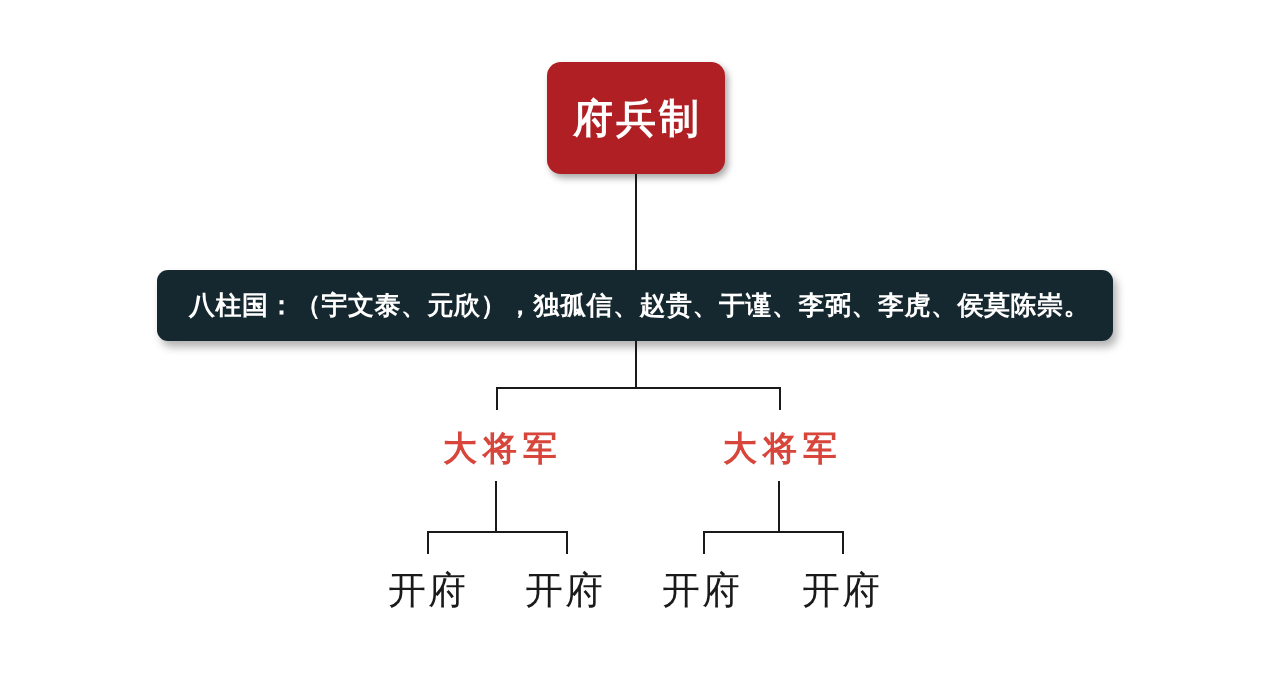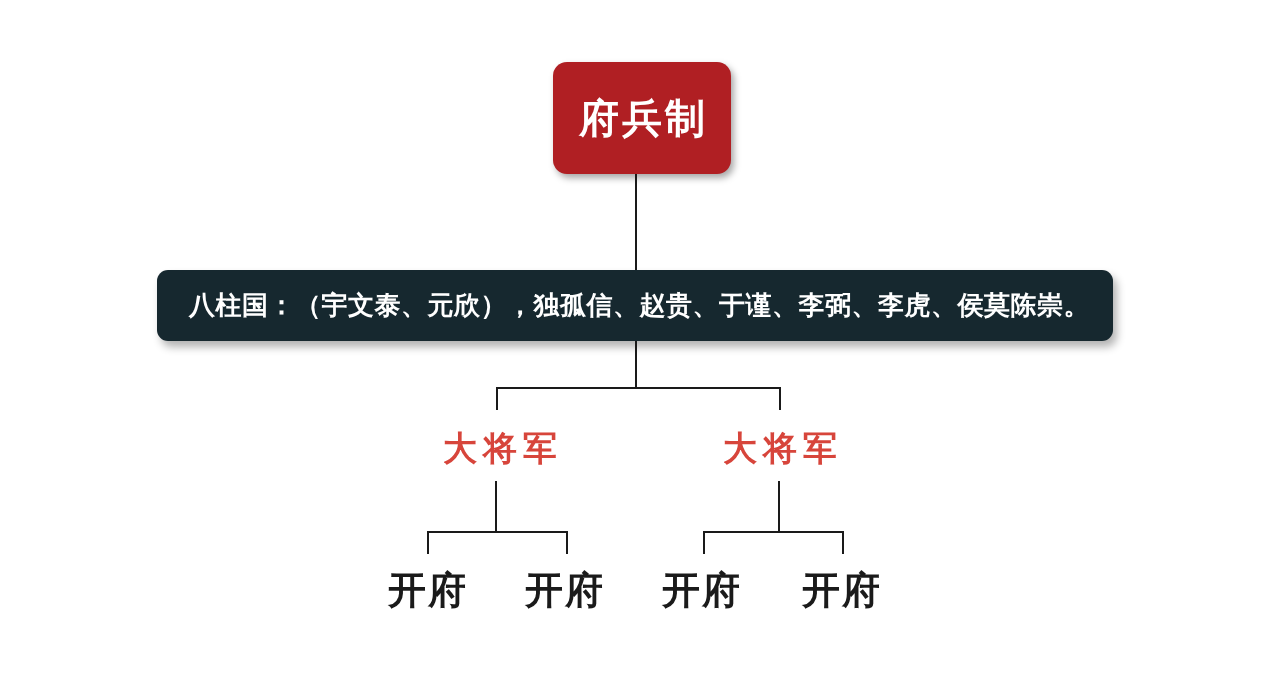--- a/index.html
+++ b/index.html
@@ -32,21 +32,20 @@
     position: absolute;
     left: 547px; top: 62px;
     width: 178px; height: 112px;
     background: var(--root-bg);
     color: var(--root-text);
     border-radius: 14px;
     display: flex; align-items: center; justify-content: center;
     font-size: 40px; font-weight: bold;
     letter-spacing: 3px; text-indent: 3px;
     box-shadow: 3px 4px 7px rgba(0,0,0,0.35);
-    margin-left: 6px;
   }
   .node-pillars {
     position: absolute;
     left: 157px; top: 270px;
     width: 956px; height: 71px;
     background: var(--pillars-bg);
     color: var(--pillars-text);
     border-radius: 11px;
     display: flex; align-items: center;
     padding-left: 32px;
@@ -65,21 +64,21 @@
     text-align: center;
     line-height: 44px;
   }
   .node-general.g0 { left: 390px; }
   .node-general.g1 { left: 670px; }
   .node-office {
     position: absolute;
     top: 566px;
     width: 140px; height: 48px;
     color: var(--office-text);
-    font-size: 38px; font-weight: bold;
+    font-size: 38px; font-weight: normal;
     letter-spacing: 2px; text-indent: 2px;
     text-align: center;
     line-height: 48px;
   }
   .node-office.k0 { left: 357px; }
   .node-office.k1 { left: 494px; }
   .node-office.k2 { left: 631px; }
   .node-office.k3 { left: 771px; }
 
   

